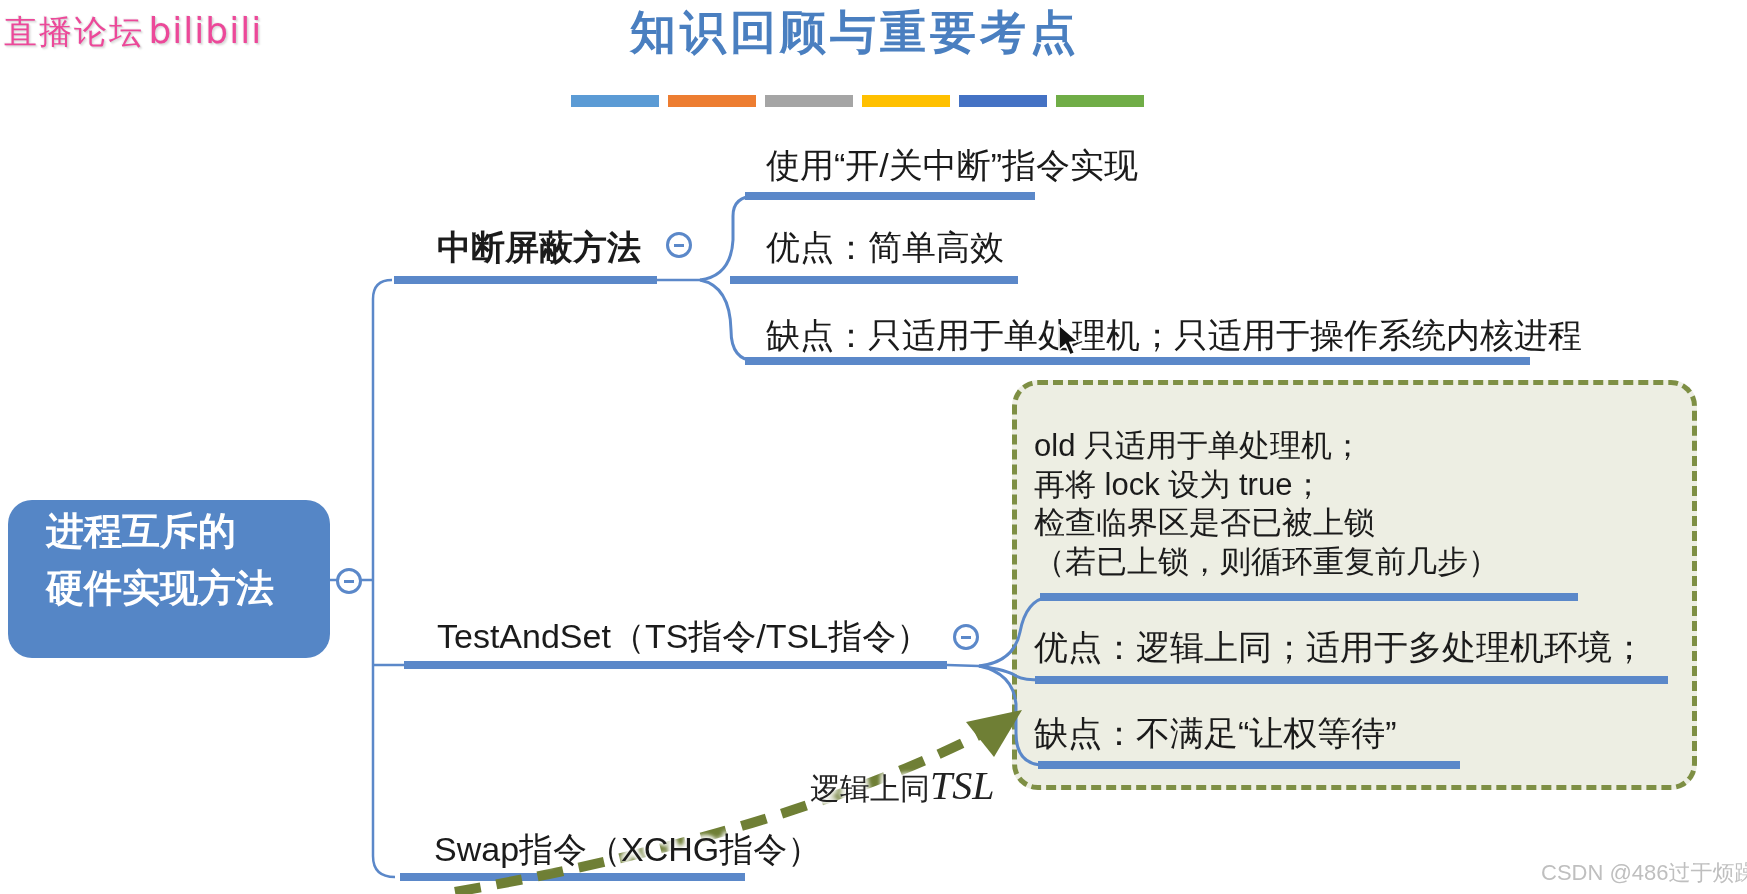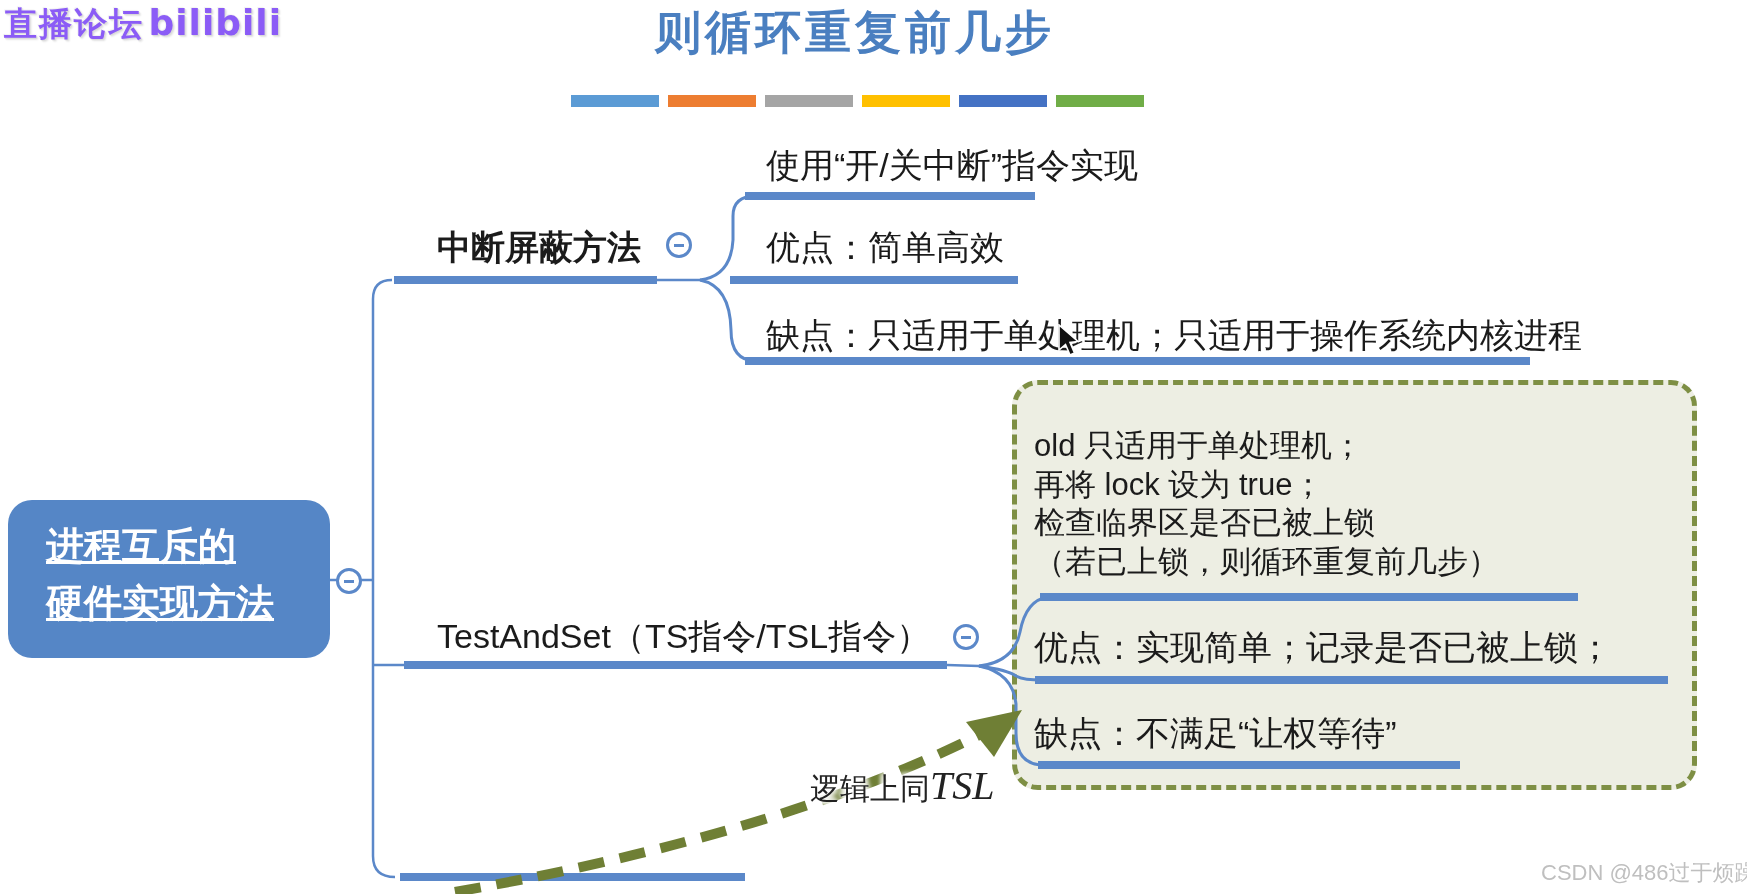--- a/index.html
+++ b/index.html
@@ -4,41 +4,41 @@
 <style>
   :root{
     --line_blue:#5b88c9; --root_bg:#5586c6; --title_blue:#4a7fc0;
     --olive:#6f7f35; --box_bg:#edeee3; --box_border:#7e8f44; --ink:#1b1b1b;
   }
   html,body{margin:0;padding:0;}
   body{font-family:"Liberation Sans","DejaVu Sans",sans-serif;background:#fff;}
   #stage{position:relative;width:1747px;height:894px;background:#ffffff;overflow:hidden;}
 
   
-  .wm-tl{position:absolute;left:4px;top:2px;z-index:3;color:#8b5cf6;
+  .wm-tl{position:absolute;left:4px;top:10px;z-index:3;color:#ec4899;
     text-shadow:1px 1px 1px #d9d9d9,-1px -1px 1px #f2f2f2, 2px 2px 2px #e3e3e3;
-    font-weight:bold;white-space:nowrap;}
+    font-weight:normal;white-space:nowrap;}
   .wm-tl .forum{font-size:33px;letter-spacing:2px;}
   .wm-tl .logo{font-size:36px;letter-spacing:1px;font-family:"DejaVu Sans",sans-serif;}
   .wm-br{position:absolute;left:1541px;top:858px;z-index:3;font-size:22px;color:#bfbfbf;white-space:nowrap;}
 
   
   .title{position:absolute;left:450px;top:2px;width:810px;text-align:center;z-index:3;
     font-family:"DejaVu Serif","Liberation Serif",serif;font-weight:bold;
     font-size:46px;letter-spacing:4px;color:var(--title_blue);}
   .title-bars{position:absolute;left:571px;top:95px;width:600px;height:12px;display:flex;gap:9px;z-index:3;}
   .title-bars .bar{width:88px;height:12px;}
 
   
   .node{position:absolute;z-index:3;font-size:34px;color:var(--ink);white-space:nowrap;line-height:34px;}
   .halo{text-shadow:0 0 5px #fff,0 0 5px #fff,0 0 7px #fff,2px 2px 4px #fff,-2px -2px 4px #fff;}
 
   .root-box{position:absolute;left:8px;top:500px;width:322px;height:158px;z-index:2;
     background:var(--root_bg);border-radius:24px;color:#fff;font-weight:bold;
-    font-size:38px;line-height:57px;padding:18px 0 0 38px;box-sizing:border-box;text-decoration:underline;}
+    font-size:38px;line-height:57px;padding:3px 0 0 38px;box-sizing:border-box;}
 
   .detail-block{position:absolute;left:1034px;top:427px;z-index:3;font-size:31px;
     color:var(--ink);line-height:38.5px;white-space:nowrap;}
 
   .annotation{position:absolute;left:810px;top:762px;z-index:3;font-size:30px;color:#222;white-space:nowrap;}
   .annotation .em{font-style:italic;font-family:"Liberation Serif","DejaVu Serif",serif;font-size:40px;}
 
   
   .tsl-box{position:absolute;left:1012px;top:380px;width:685px;height:410px;z-index:1;
     background:var(--box_bg);border:5px dashed var(--box_border);border-radius:26px;box-sizing:border-box;}
@@ -58,21 +58,21 @@
 <body>
 
 <div id="stage">
 
   <div class="wm-tl">
     <span class="forum">直播论坛</span>
     <span class="logo">bilibili</span>
   </div>
   <div class="wm-br">CSDN @486过于烦躁</div>
 
-  <div class="title">则循环重复前几步</div>
+  <div class="title">知识回顾与重要考点</div>
   <div class="title-bars">
       <div class="bar" style="background: rgb(91, 155, 213);"></div>
       <div class="bar" style="background: rgb(237, 125, 49);"></div>
       <div class="bar" style="background: rgb(165, 165, 165);"></div>
       <div class="bar" style="background: rgb(255, 192, 0);"></div>
       <div class="bar" style="background: rgb(68, 114, 196);"></div>
       <div class="bar" style="background: rgb(112, 173, 71);"></div>
     </div>
 
   <div class="tsl-box"></div>
@@ -121,23 +121,24 @@
   <div class="node" style="left:766px;top:230px;">优点：简单高效</div>
   <div class="node" style="left:766px;top:318px;">缺点：只适用于单处理机；只适用于操作系统内核进程</div>
 
   <div class="node" style="left:437px;top:619px;">TestAndSet（TS指令/TSL指令）</div>
   <div class="detail-block">
     <div>old 只适用于单处理机；</div>
     <div>再将 lock 设为 true；</div>
     <div>检查临界区是否已被上锁</div>
     <div>（若已上锁，则循环重复前几步）</div>
   </div>
-  <div class="node" style="left:1034px;top:630px;">优点：实现简单；记录是否已被上锁；</div>
+  <div class="node" style="left:1034px;top:630px;">优点：逻辑上同；适用于多处理机环境；</div>
   <div class="node" style="left:1034px;top:716px;">缺点：不满足“让权等待”</div>
 
+  <div class="node halo" style="left:434px;top:832px;">Swap指令（XCHG指令）</div>
 
   <div class="annotation halo">
     <span>逻辑上同</span><span class="em">TSL</span>
   </div>
 
   <svg class="cursor" width="26" height="34" viewBox="0 0 26 34">
     <polygon points="1,1 1,26 7.5,20.5 12,31 16.5,29 12,18.5 20,17.5" fill="#111" stroke="#fff" stroke-width="1.6"></polygon>
   </svg>
 
 </div>

